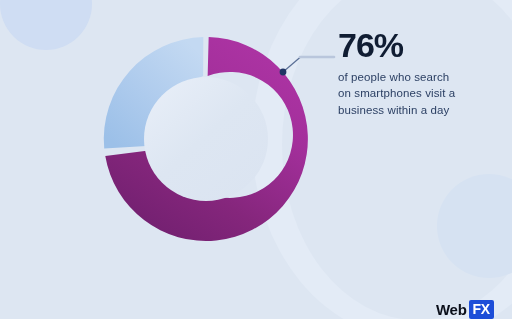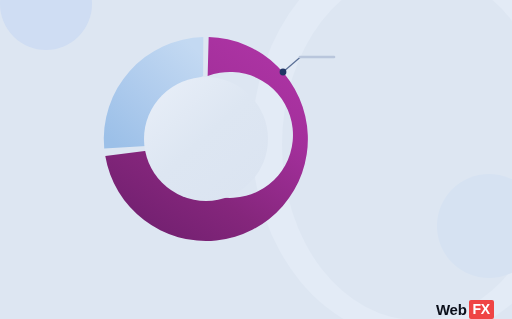--- a/index.html
+++ b/index.html
@@ -46,21 +46,21 @@
   
   #logo{
     position:absolute;left:436px;top:300px;
     display:flex;align-items:center;
   }
   #logo-web{
     font-size:15px;font-weight:bold;color:#0b0f1a;letter-spacing:-.3px;
   }
   #logo-fx{
     font-size:14px;font-weight:bold;color:#ffffff;
-    background:#ef4444;border-radius:2px;
+    background:#1d4ed8;border-radius:2px;
     padding:1px 4px 2px 4px;margin-left:2px;letter-spacing:-.2px;
   }
 </style>
 </head>
 <body>
 
 <div id="stage">
 
   <div class="blob" id="blob-tl"></div>
   <div id="swoosh"></div>
@@ -99,19 +99,27 @@
              A 63 63 0 0 0 167.40 144.80
              Z"></path>
 
     <circle cx="206" cy="139" r="62" fill="url(#gradHole)"></circle>
 
     <line x1="283" y1="72" x2="300.5" y2="57" stroke="#5a6f96" stroke-width="1.2"></line>
     <line x1="300" y1="57" x2="334" y2="57" stroke="#b9c6dc" stroke-width="2.6" stroke-linecap="round"></line>
     <circle cx="283" cy="72" r="3.4" fill="#1f3565"></circle>
   </svg>
 
+  <div id="callout">
+    <div id="pct">76%</div>
+    <div id="desc">
+      <div>of people who search</div>
+      <div>on smartphones visit a</div>
+      <div>business within a day</div>
+    </div>
+  </div>
 
   <div id="logo">
     <span id="logo-web">Web</span>
     <span id="logo-fx">FX</span>
   </div>
 
 </div>
 
 </body></html>

